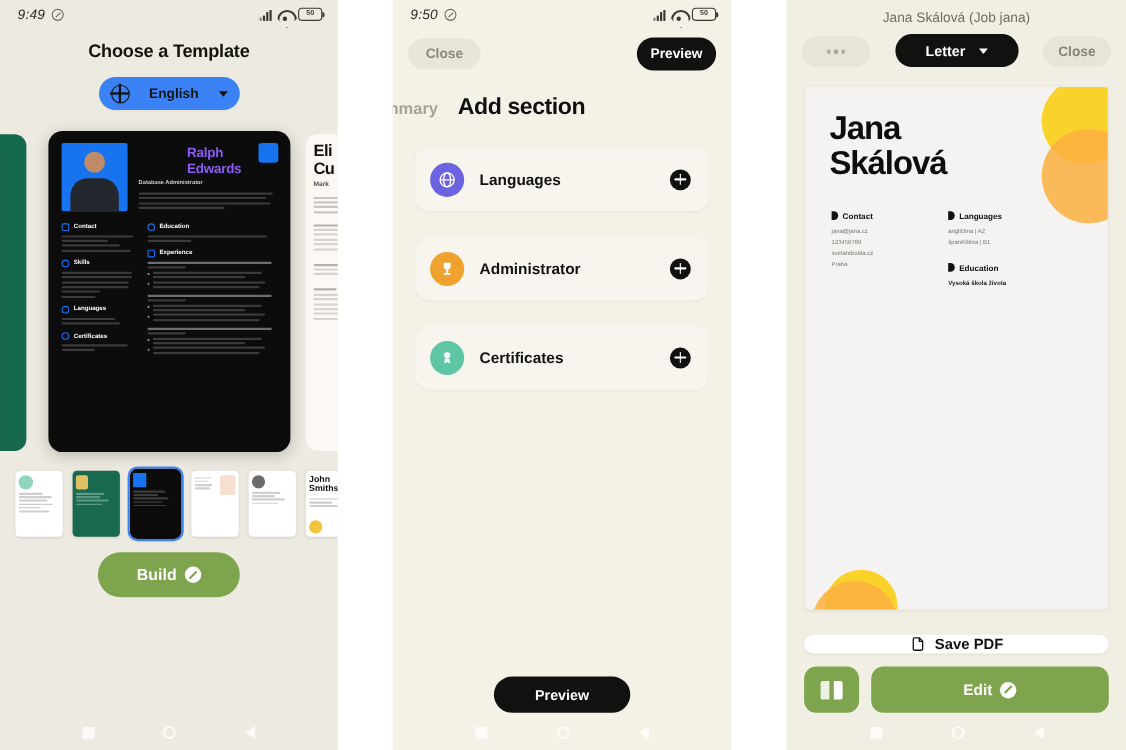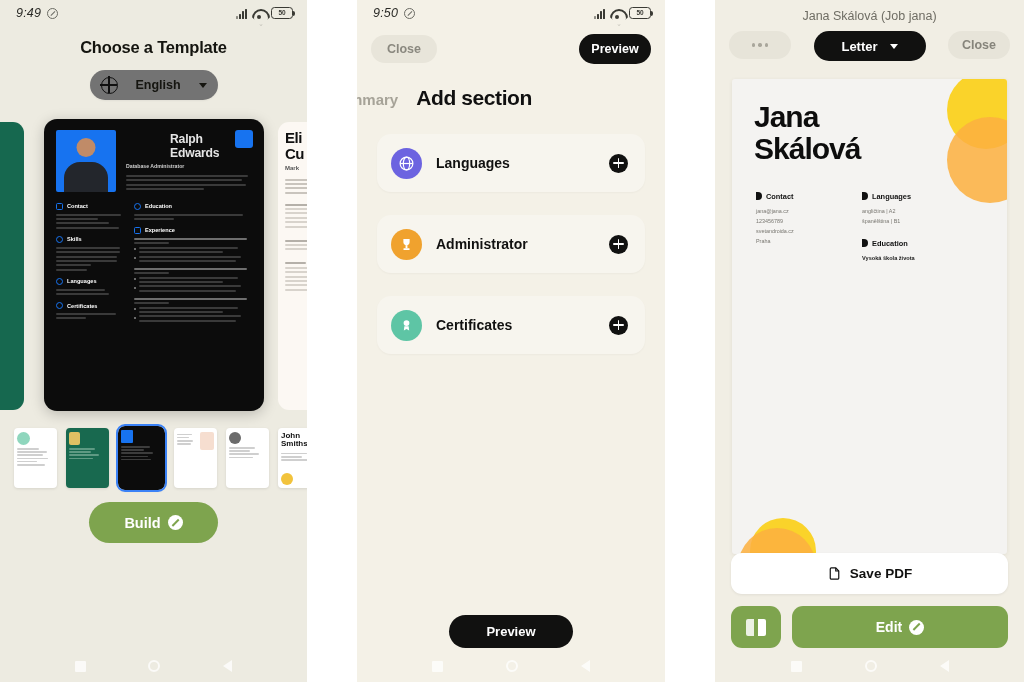--- a/index.html
+++ b/index.html
@@ -56,21 +56,21 @@
     background:#3a3a34; border-radius:0 2px 2px 0;
   }
   .ic-batt span { font-size: 6.5px; font-weight: 700; color:#3a3a34; line-height:1; }
 
   
   .p1-title {
     text-align:center; font-size: 16.5px; font-weight: 700; color:#14140f;
     margin-top: 12px; letter-spacing:-.2px;
   }
   .lang-chip {
-    margin: 13px auto 0; width: 128px; height: 30px; background:#737373;
+    margin: 13px auto 0; width: 128px; height: 30px; background:#3b82f6;
     border-radius: 16px; display:flex; align-items:center; gap:9px;
     padding: 0 11px; box-shadow: 0 1px 2px rgba(0,0,0,.05);
   }
   .globe-ic { width:17px; height:17px; border:1.7px solid #101010; border-radius:50%; position:relative; flex:none;}
   .globe-ic::before{content:"";position:absolute;left:6.6px;top:-1.7px;width:1.5px;height:17px;background:#101010;}
   .globe-ic::after{content:"";position:absolute;left:-1.7px;top:6.6px;width:17px;height:1.5px;background:#101010;}
   .lang-chip .lbl { font-size:12.5px; font-weight:600; color:#151510; flex:1; text-align:center; }
   .chev { width:0;height:0;border-left:4.5px solid transparent;border-right:4.5px solid transparent;border-top:5.5px solid #151510; }
 
   .carousel { position:relative; height: 300px; margin-top: 16px; }
@@ -98,21 +98,21 @@
     position:relative; overflow:hidden;
   }
   .cm-photo::before{
     content:""; position:absolute; left:50%; top:8px; transform:translateX(-50%);
     width:19px; height:19px; border-radius:50%; background:#c08b68;
   }
   .cm-photo::after{
     content:""; position:absolute; left:50%; bottom:0; transform:translateX(-50%);
     width:44px; height:30px; border-radius:16px 16px 0 0; background:#23262c;
   }
-  .cm-name { font-size:12.2px; font-weight:700; color:#e5e5e5; letter-spacing:-.2px;padding-left:44px; }
+  .cm-name { font-size:12.2px; font-weight:700; color:#8b5cf6; letter-spacing:-.2px;padding-left:44px; }
   .cm-role { font-size:5.2px; font-weight:700; color:#cfcfcf; margin-top:3px; }
   .cm-sum { margin-top:6px; }
   .ln { height:2px; background:#3a3a3a; border-radius:1px; margin-bottom:2.4px; }
   .cm-cols { display:flex; gap:10px; margin-top:10px; }
   .cm-colL { width:68px; }
   .cm-colR { flex:1; }
   .cm-head { display:flex; align-items:center; gap:4px; margin-bottom:4px; }
   .cm-sq { width:7px;height:7px;border:1.2px solid #1773F0;border-radius:1.5px;flex:none;}
   .cm-cir { width:7px;height:7px;border:1.2px solid #1773F0;border-radius:50%;flex:none;}
   .cm-head span { font-size:5.6px; font-weight:700; color:#ffffff; }
@@ -183,21 +183,21 @@
 
   .p2-bottom { position:absolute; left:0; right:0; bottom:34px; display:flex; justify-content:center; }
   .btn-preview-big{
     width:124px;height:33px;background:#111110;border-radius:18px;
     display:flex;align-items:center;justify-content:center;
     font-size:13px;font-weight:700;color:#fff;
   }
 
   
   .p3-name { text-align:center; font-size:12.5px; color:#6f6d64; margin-top:9px; font-weight:500; }
-  .p3-ctrls { display:flex; align-items:flex-start; justify-content:space-between; padding: 8px 14px 0; }
+  .p3-ctrls { display:flex; align-items:flex-end; justify-content:space-between; padding: 8px 14px 0; }
   .btn-dots {
     width:62px;height:28px;background:#E7E4D9;border-radius:15px;
     display:flex;align-items:center;justify-content:center;gap:3px;
   }
   .btn-dots i{width:3.4px;height:3.4px;border-radius:50%;background:#a9a69b;display:block;}
   .btn-letter{
     width:112px;height:30px;background:#111110;border-radius:16px;
     display:flex;align-items:center;justify-content:center;gap:12px;
     font-size:13px;font-weight:700;color:#fff;
   }
@@ -222,21 +222,21 @@
   .doc-colL{width:84px;}
   .doc-colR{width:110px;}
   .doc-h{display:flex;align-items:center;gap:4px;margin-bottom:5px;}
   .doc-h .bullet{width:6px;height:8px;background:#111;border-radius:0 4px 4px 0;flex:none;}
   .doc-h span{font-size:7.4px;font-weight:700;color:#111;}
   .doc-line{font-size:5.4px;color:#787670;line-height:1.85;}
   .doc-line.bold{font-weight:700;color:#1b1b1b;font-size:5.6px;}
   .doc-blk{margin-bottom:13px;}
 
   .p3-actions{position:absolute;left:0;right:0;bottom:34px;padding:0 16px;}
-  .row-top{display:flex;gap:14px;margin-bottom:12px;}
+  .row-top{display:flex;gap:14px;margin-bottom:12px;flex-direction:column;}
   .btn-white{
     flex:1;height:41px;background:#fff;border-radius:11px;
     display:flex;align-items:center;justify-content:center;gap:8px;
     font-size:13.5px;font-weight:700;color:#111110;
     box-shadow:0 1px 3px rgba(0,0,0,.07);
   }
   .row-bot{display:flex;gap:11px;}
   .btn-sq-green{width:50px;height:42px;background:#7EA44E;border-radius:11px;display:flex;align-items:center;justify-content:center;}
   .btn-edit{flex:1;height:42px;background:#7EA44E;border-radius:11px;display:flex;align-items:center;justify-content:center;gap:7px;font-size:14px;font-weight:700;color:#fff;}
   .book-ic{width:20px;height:17px;position:relative;}

